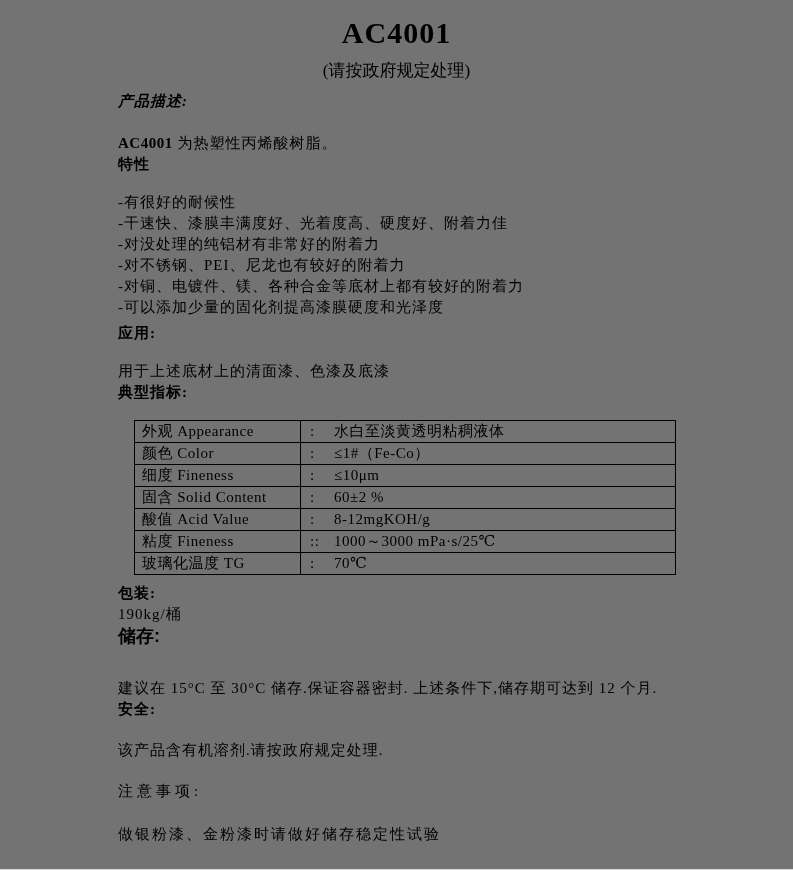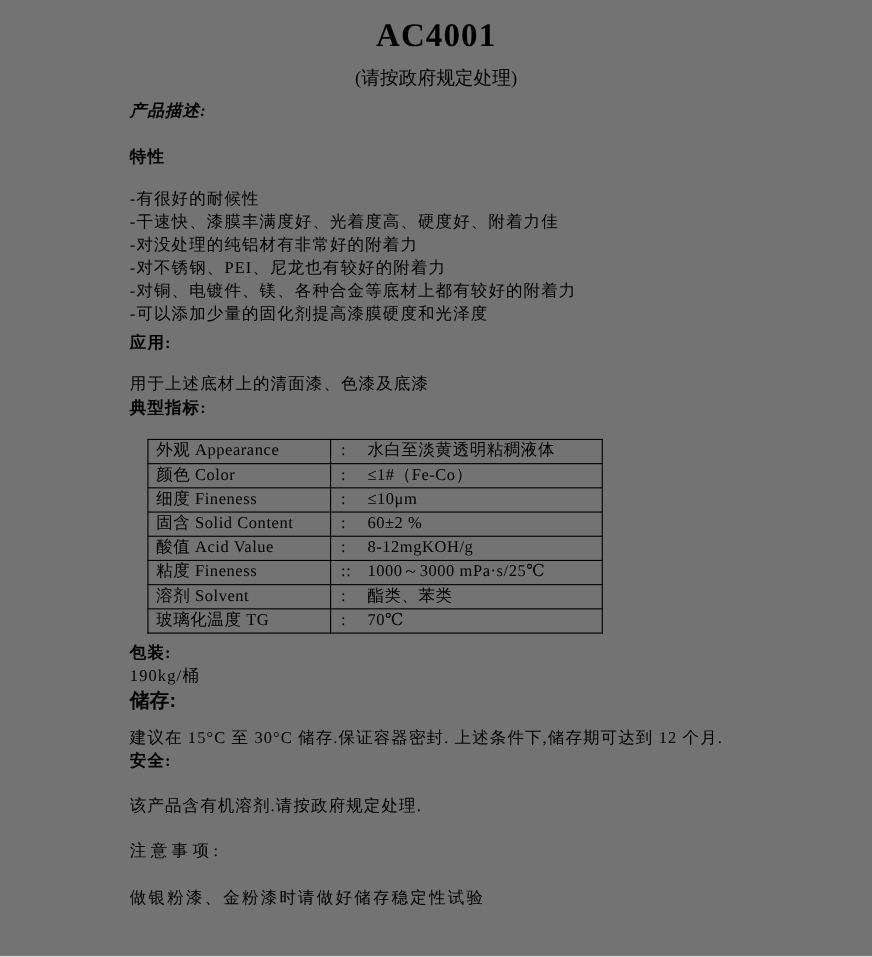--- a/index.html
+++ b/index.html
@@ -41,58 +41,59 @@
   .h-desc       { margin-top: 9px; margin-bottom: 21px; font-style: italic; }
   .line         { letter-spacing: 1px; }
   .intro b      { letter-spacing: 0.5px; }
   .features     { margin-top: 17px; }
   .h-app        { margin-top: 5px; }
   .app-text     { margin-top: 17px; }
   .spec-table {
     border-collapse: collapse;
     margin-top: 17px;
     margin-left: 16px;
-    width: 414px;
+    width: 542px;
     table-layout: fixed;
   }
   .spec-table td {
     border: 1px solid #000;
     height: 20px;
     padding: 0;
     font-size: 15px;
     vertical-align: middle;
     letter-spacing: 0.5px;
   }
   .spec-table td.label { width: 158px; padding-left: 7px; }
   .spec-table td.value { padding-left: 9px; }
   .spec-table .colon { display: inline-block; min-width: 24px; }
   .h-pack       { margin-top: 8px; }
   .h-store {
     font-family: "Liberation Sans", "DejaVu Sans", sans-serif;
     font-size: 18px;
     font-weight: bold;
     line-height: 22px;
   }
-  .store-text   { margin-top: 13px; }
+  .store-text   { margin-top: 31px; }
   .safety-text  { margin-top: 20px; }
   .h-notes      { margin-top: 20px; letter-spacing: 4px; font-weight: normal; }
   .notes-text   { margin-top: 22px; letter-spacing: 2px; }
 </style>
 </head>
 <body>
 
 <div class="page">
 
   <div class="title">AC4001</div>
   <div class="subtitle">(请按政府规定处理)</div>
 
   <div class="content">
 
     <div class="heading h-desc">产品描述:</div>
 
+    <div class="line intro"><b>AC4001</b><span> 为热塑性丙烯酸树脂。</span></div>
 
     <div class="heading">特性</div>
 
     <div class="features">
       <div class="line">-有很好的耐候性</div>
       <div class="line">-干速快、漆膜丰满度好、光着度高、硬度好、附着力佳</div>
       <div class="line">-对没处理的纯铝材有非常好的附着力</div>
       <div class="line">-对不锈钢、PEI、尼龙也有较好的附着力</div>
       <div class="line">-对铜、电镀件、镁、各种合金等底材上都有较好的附着力</div>
       <div class="line">-可以添加少量的固化剂提高漆膜硬度和光泽度</div>
@@ -123,24 +124,20 @@
         </tr>
         <tr>
           <td class="label">酸值 Acid Value</td>
           <td class="value"><span class="colon">:</span><span>8-12mgKOH/g</span></td>
         </tr>
         <tr>
           <td class="label">粘度 Fineness</td>
           <td class="value"><span class="colon">::</span><span>1000～3000 mPa·s/25℃</span></td>
         </tr>
         <tr>
-          <td class="label">溶剂 Solvent</td>
-          <td class="value"><span class="colon">:</span><span>酯类、苯类</span></td>
-        </tr>
-        <tr>
           <td class="label">玻璃化温度 TG</td>
           <td class="value"><span class="colon">:</span><span>70℃</span></td>
         </tr>
       </tbody>
     </table>
 
     <div class="heading h-pack">包装:</div>
     <div class="line">190kg/桶</div>
 
     <div class="h-store">储存:</div>

